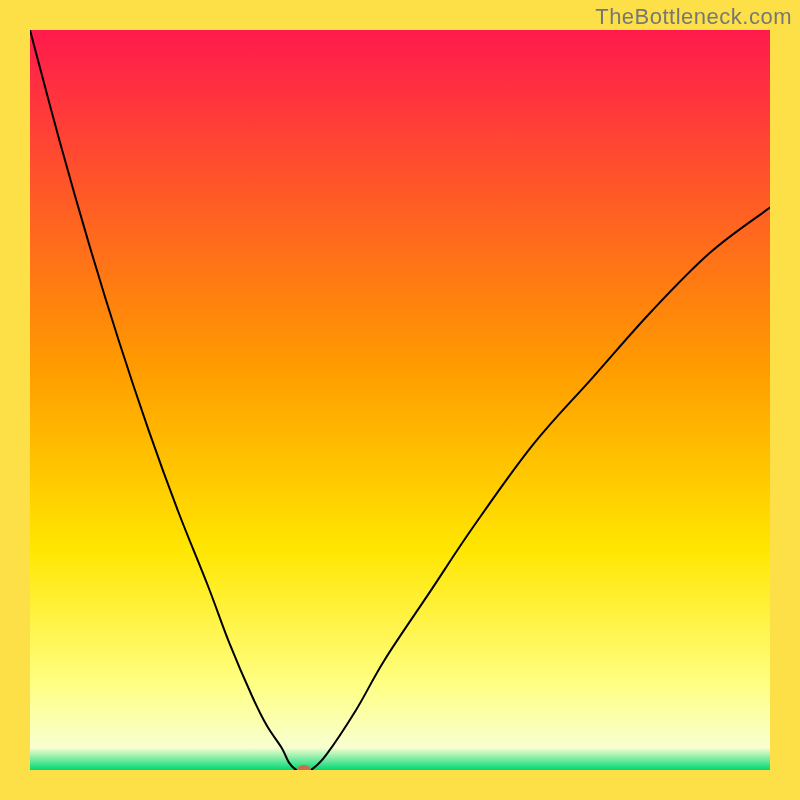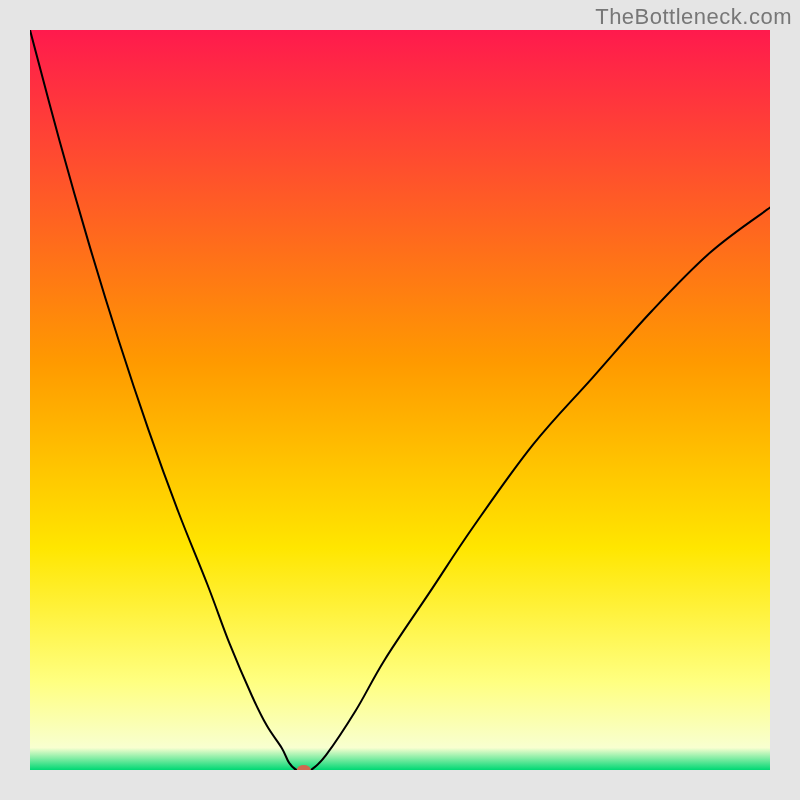--- a/index.html
+++ b/index.html
@@ -9,21 +9,21 @@
     height: 800px;
     background: #000;
     overflow: hidden;
     font-family: Arial, Helvetica, sans-serif;
   }
   .frame {
     position: absolute;
     left: 0; top: 0;
     width: 800px;
     height: 800px;
-    background: #e5e5e5;
+    background: #fde047;
     text-decoration: underline;
   }
   .plot-area {
     position: absolute;
     left: 30px;
     top: 30px;
     width: 740px;
     height: 740px;
   }
   svg {

